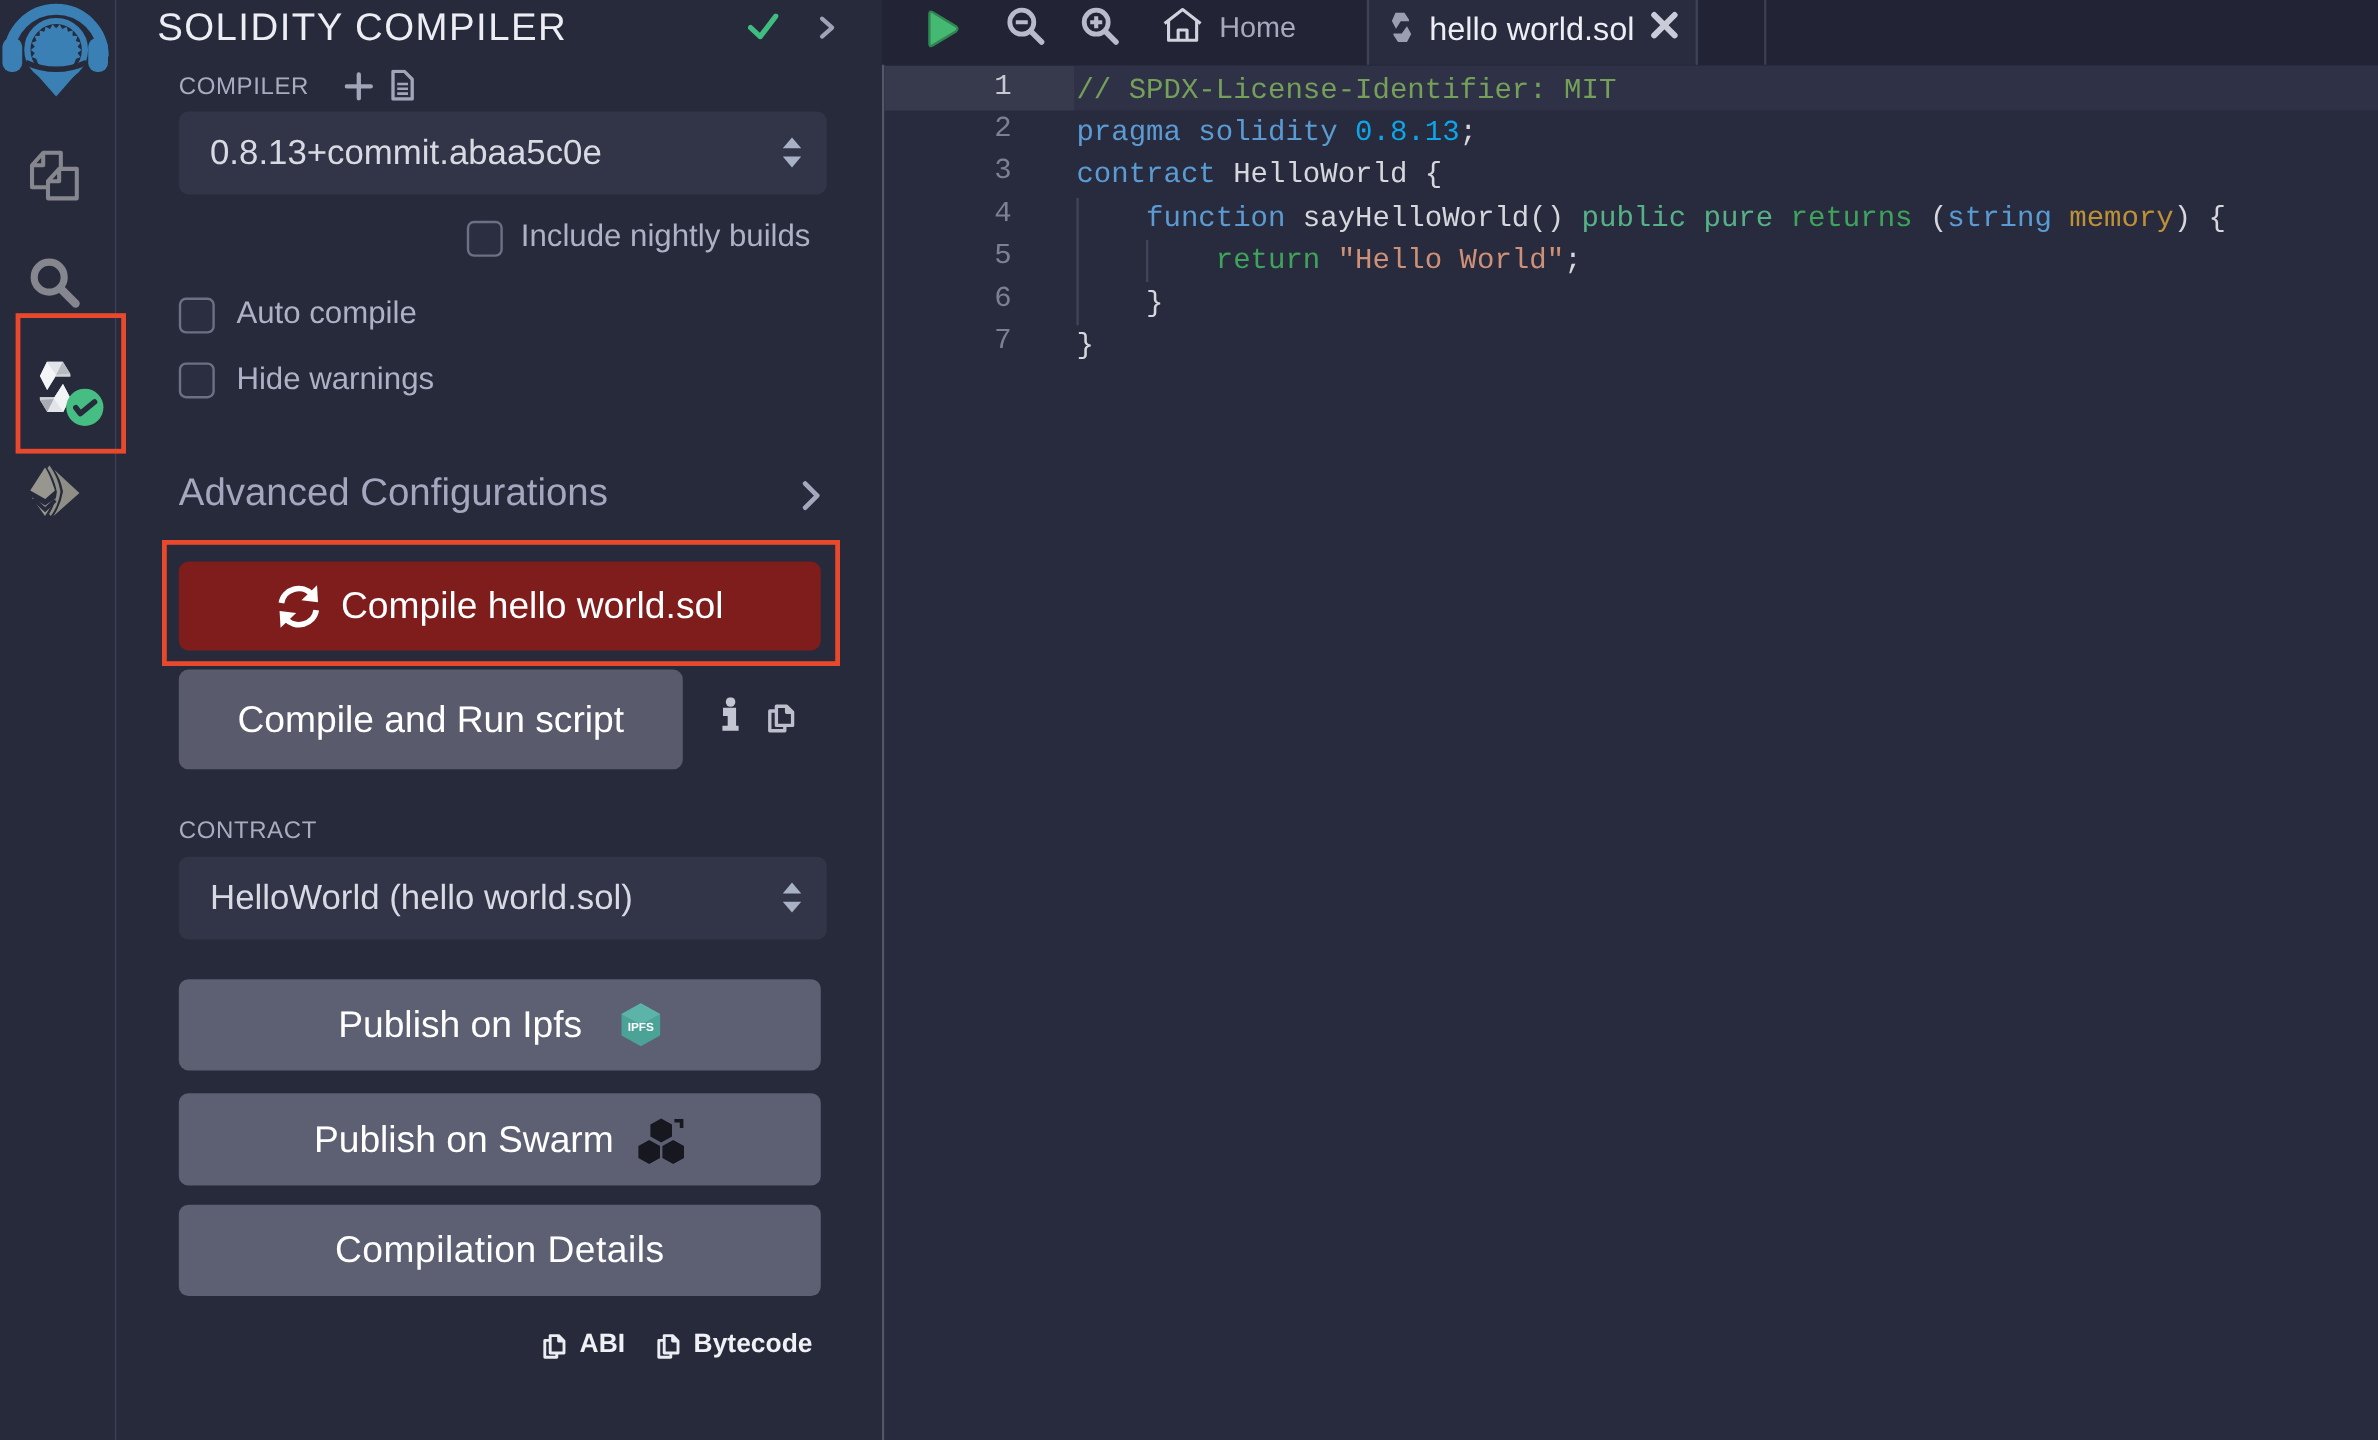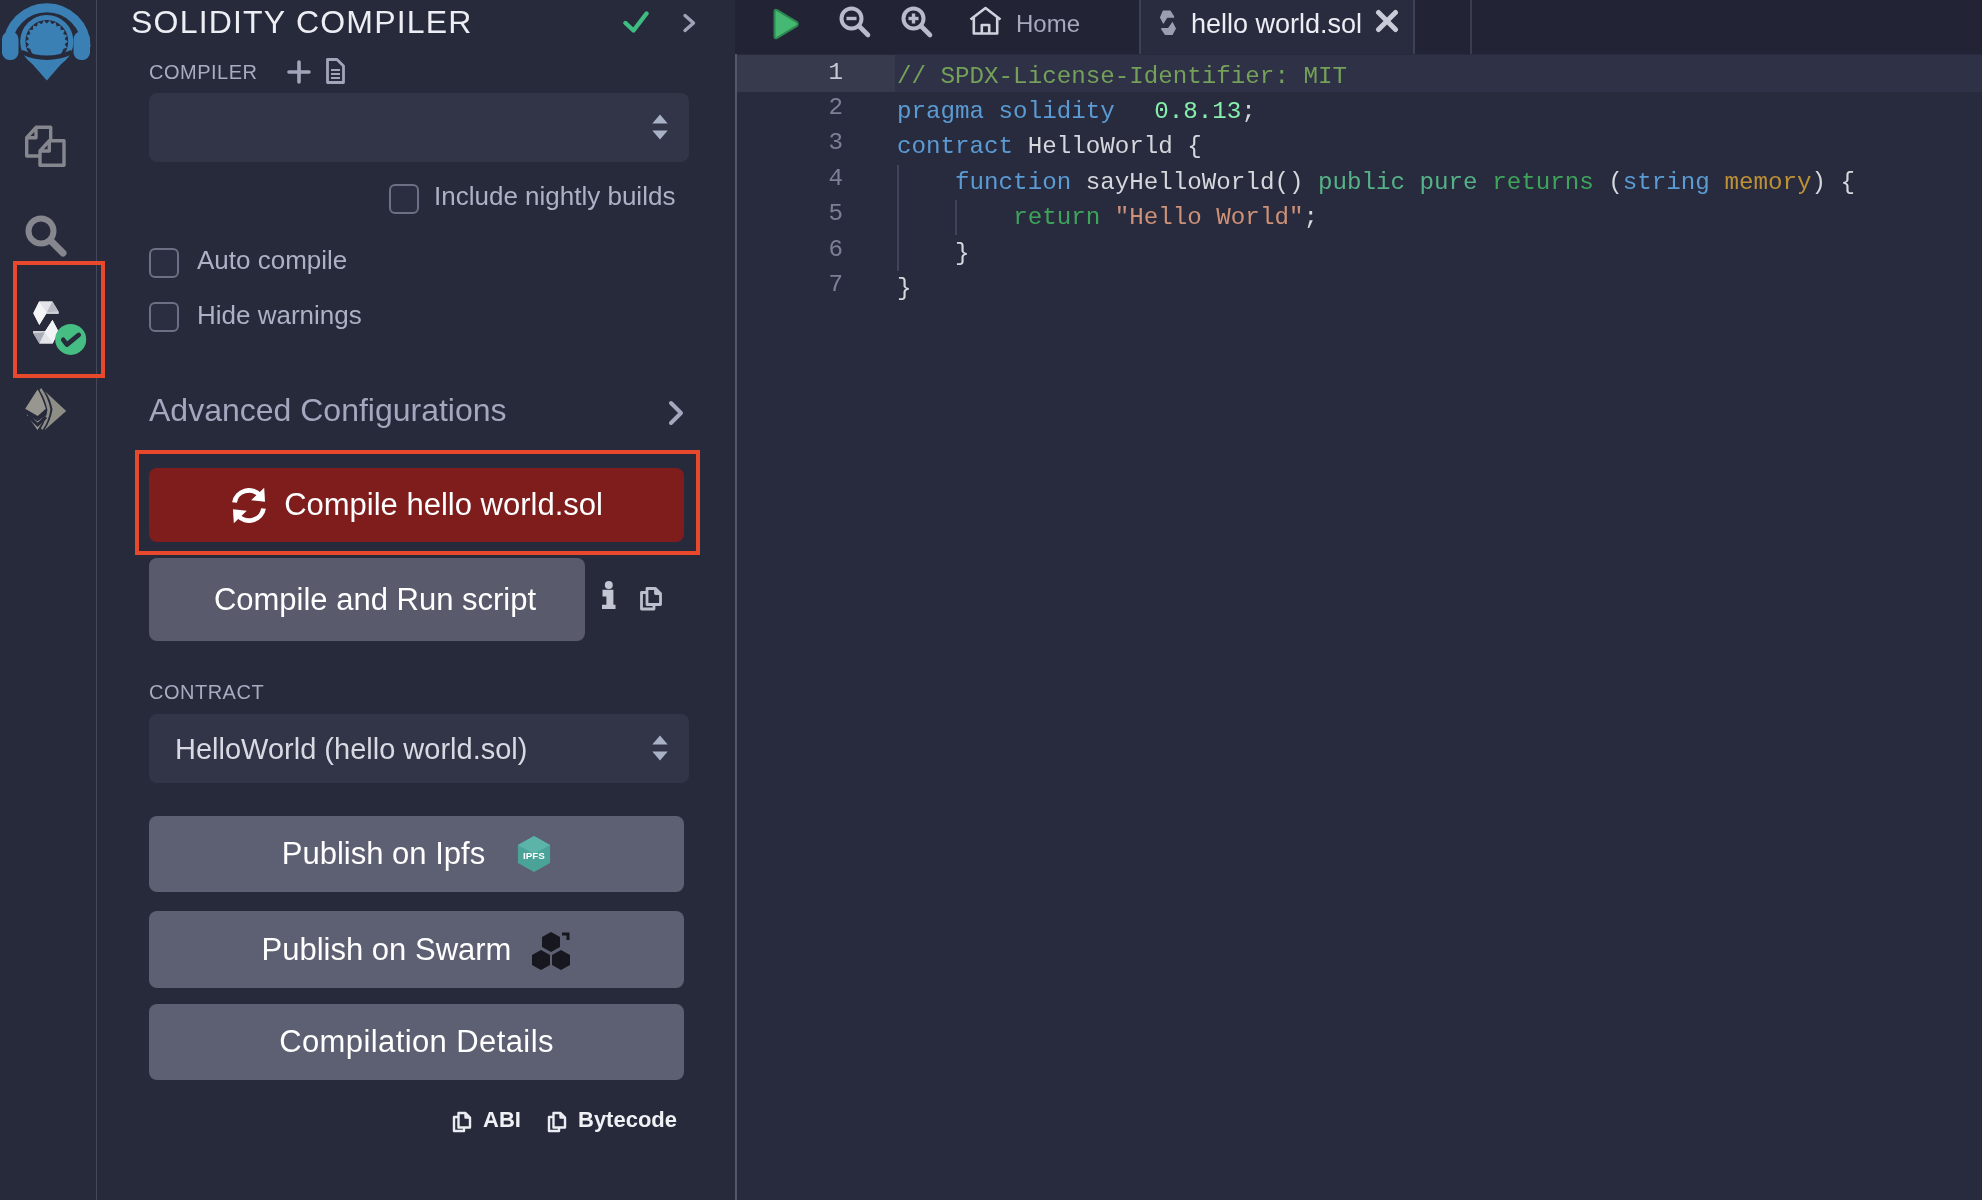--- a/index.html
+++ b/index.html
@@ -17,21 +17,21 @@
   .dd{position:absolute;left:149px;width:540px;height:69px;background:#323447;border-radius:8px;color:#d8dae3;font-size:29px;}
   .ddtext{position:absolute;left:26px;top:50%;transform:translateY(-50%);white-space:nowrap;}
   .btn{position:absolute;left:149px;width:535px;border-radius:8px;color:#fff;font-size:31px;display:flex;align-items:center;justify-content:center;}
   .graybtn{background:#5d5f72;}
 
   
   .codeline{position:absolute;left:897px;white-space:pre;font-family:"Liberation Mono",monospace;font-size:24.2px;line-height:35.4px;}
   .lnum{position:absolute;font-family:"Liberation Mono",monospace;font-size:24.2px;color:#7d8095;text-align:right;width:60px;left:783px;}
   .tok-c{color:#74a05a;}
   .tok-k{color:#5b9bd3;}
-  .tok-n{color:#86efac;margin-left:25px;}
+  .tok-n{color:#0ea5e9;}
   .tok-w{color:#d6d7dd;}
   .tok-g{color:#56b186;}
   .tok-r{color:#3fa45b;}
   .tok-m{color:#bf9136;}
   .tok-s{color:#ce9178;}
 </style>
 </head>
 <body>
 <div id="iconbar"></div>
 <div id="iconsep"></div>
@@ -90,20 +90,21 @@
 </svg>
 <div class="abs label-sm" style="left:149px;top:61px;">COMPILER</div>
 <svg class="abs" style="left:287px;top:60px;" width="24" height="24" viewBox="0 0 24 24">
   <path d="M12 2 L12 22 M2 12 L22 12" stroke="#a2a4ba" stroke-width="3.6" stroke-linecap="round"></path>
 </svg>
 <svg class="abs" style="left:325px;top:58px;" width="21" height="26" viewBox="0 0 21 26">
   <path d="M2.5 1.5 L12 1.5 L18.5 8 L18.5 24.5 L2.5 24.5 Z" fill="none" stroke="#a2a4ba" stroke-width="2.8" stroke-linejoin="round"></path>
   <path d="M6 12 L15 12 M6 16 L15 16 M6 20 L15 20" stroke="#a2a4ba" stroke-width="2.2"></path>
 </svg>
 <div class="dd" style="top:93px;">
+    <span class="ddtext">0.8.13+commit.abaa5c0e</span>
   <svg style="position:absolute;right:21px;top:21px;" width="16" height="26" viewBox="0 0 16 26">
     <polygon points="8,0.5 15.7,9.5 0.3,9.5" fill="#a9b1c7"></polygon>
     <polygon points="8,25.5 15.7,16.5 0.3,16.5" fill="#a9b1c7"></polygon>
   </svg>
 </div>
 <div class="cbox" style="left:389px;top:184px;"></div>
 <div class="abs check-label" style="left:434px;top:181px;">Include nightly builds</div>
 <div class="cbox" style="left:149px;top:248px;"></div>
 <div class="abs check-label" style="left:197px;top:245px;">Auto compile</div>
 <div class="cbox" style="left:149px;top:302px;"></div>
@@ -115,21 +116,21 @@
 <div class="abs" style="left:135px;top:450px;width:565px;height:105px;border:4px solid #e8492c;box-sizing:border-box;"></div>
 <div class="btn" style="top:468px;height:74px;background:#7f1d1d;">
   <svg style="margin-right:16px;" width="38" height="37" viewBox="0 0 38 37">
     <path d="M4.5 15.5 A 14.5 14 0 0 1 30 8.5" fill="none" stroke="#ffffff" stroke-width="4.8"></path>
     <path d="M33.5 21.5 A 14.5 14 0 0 1 8 28.5" fill="none" stroke="#ffffff" stroke-width="4.8"></path>
     <polygon points="34.2,0.8 35,14.8 21.2,13.2" fill="#ffffff"></polygon>
     <polygon points="3.8,36.2 3,22.2 16.8,23.8" fill="#ffffff"></polygon>
   </svg>
   <span>Compile hello world.sol</span>
 </div>
-<div class="btn graybtn" style="top:558px;width:420px;height:83px;background:#595b6d;padding-left:16px;">Compile and Run script</div>
+<div class="btn graybtn" style="top:558px;width:420px;height:83px;background:#595b6d;">Compile and Run script</div>
 <svg class="abs" style="left:600px;top:581px;" width="17" height="29" viewBox="0 0 17 29">
   <circle cx="8.8" cy="4" r="4" fill="#c3c5d3"></circle>
   <path d="M2.5 13.5 L8.5 13.5 L8.5 25 M2.5 10.8 L11.3 10.8 L11.3 25 M2 25.8 L15.5 25.8" fill="none" stroke="#c3c5d3" stroke-width="4.2"></path>
 </svg>
 <svg class="abs" style="left:639px;top:583px;" width="24" height="28" viewBox="0 0 24 28">
   <g fill="none" stroke="#bdbfcd" stroke-width="2.8" stroke-linejoin="round">
     <path d="M8 6 L8 2 L17 2 L22 7 L22 22 L8 22 L8 6 L22 6" opacity="0"></path>
     <path d="M8 5.5 L16.5 5.5 L21.5 10.5 L21.5 21.5 L8 21.5 Z M16.5 5.5 L16.5 10.5 L21.5 10.5"></path>
     <path d="M15 21.5 L15 26 L2.5 26 L2.5 9.5 L8 9.5"></path>
   </g>

